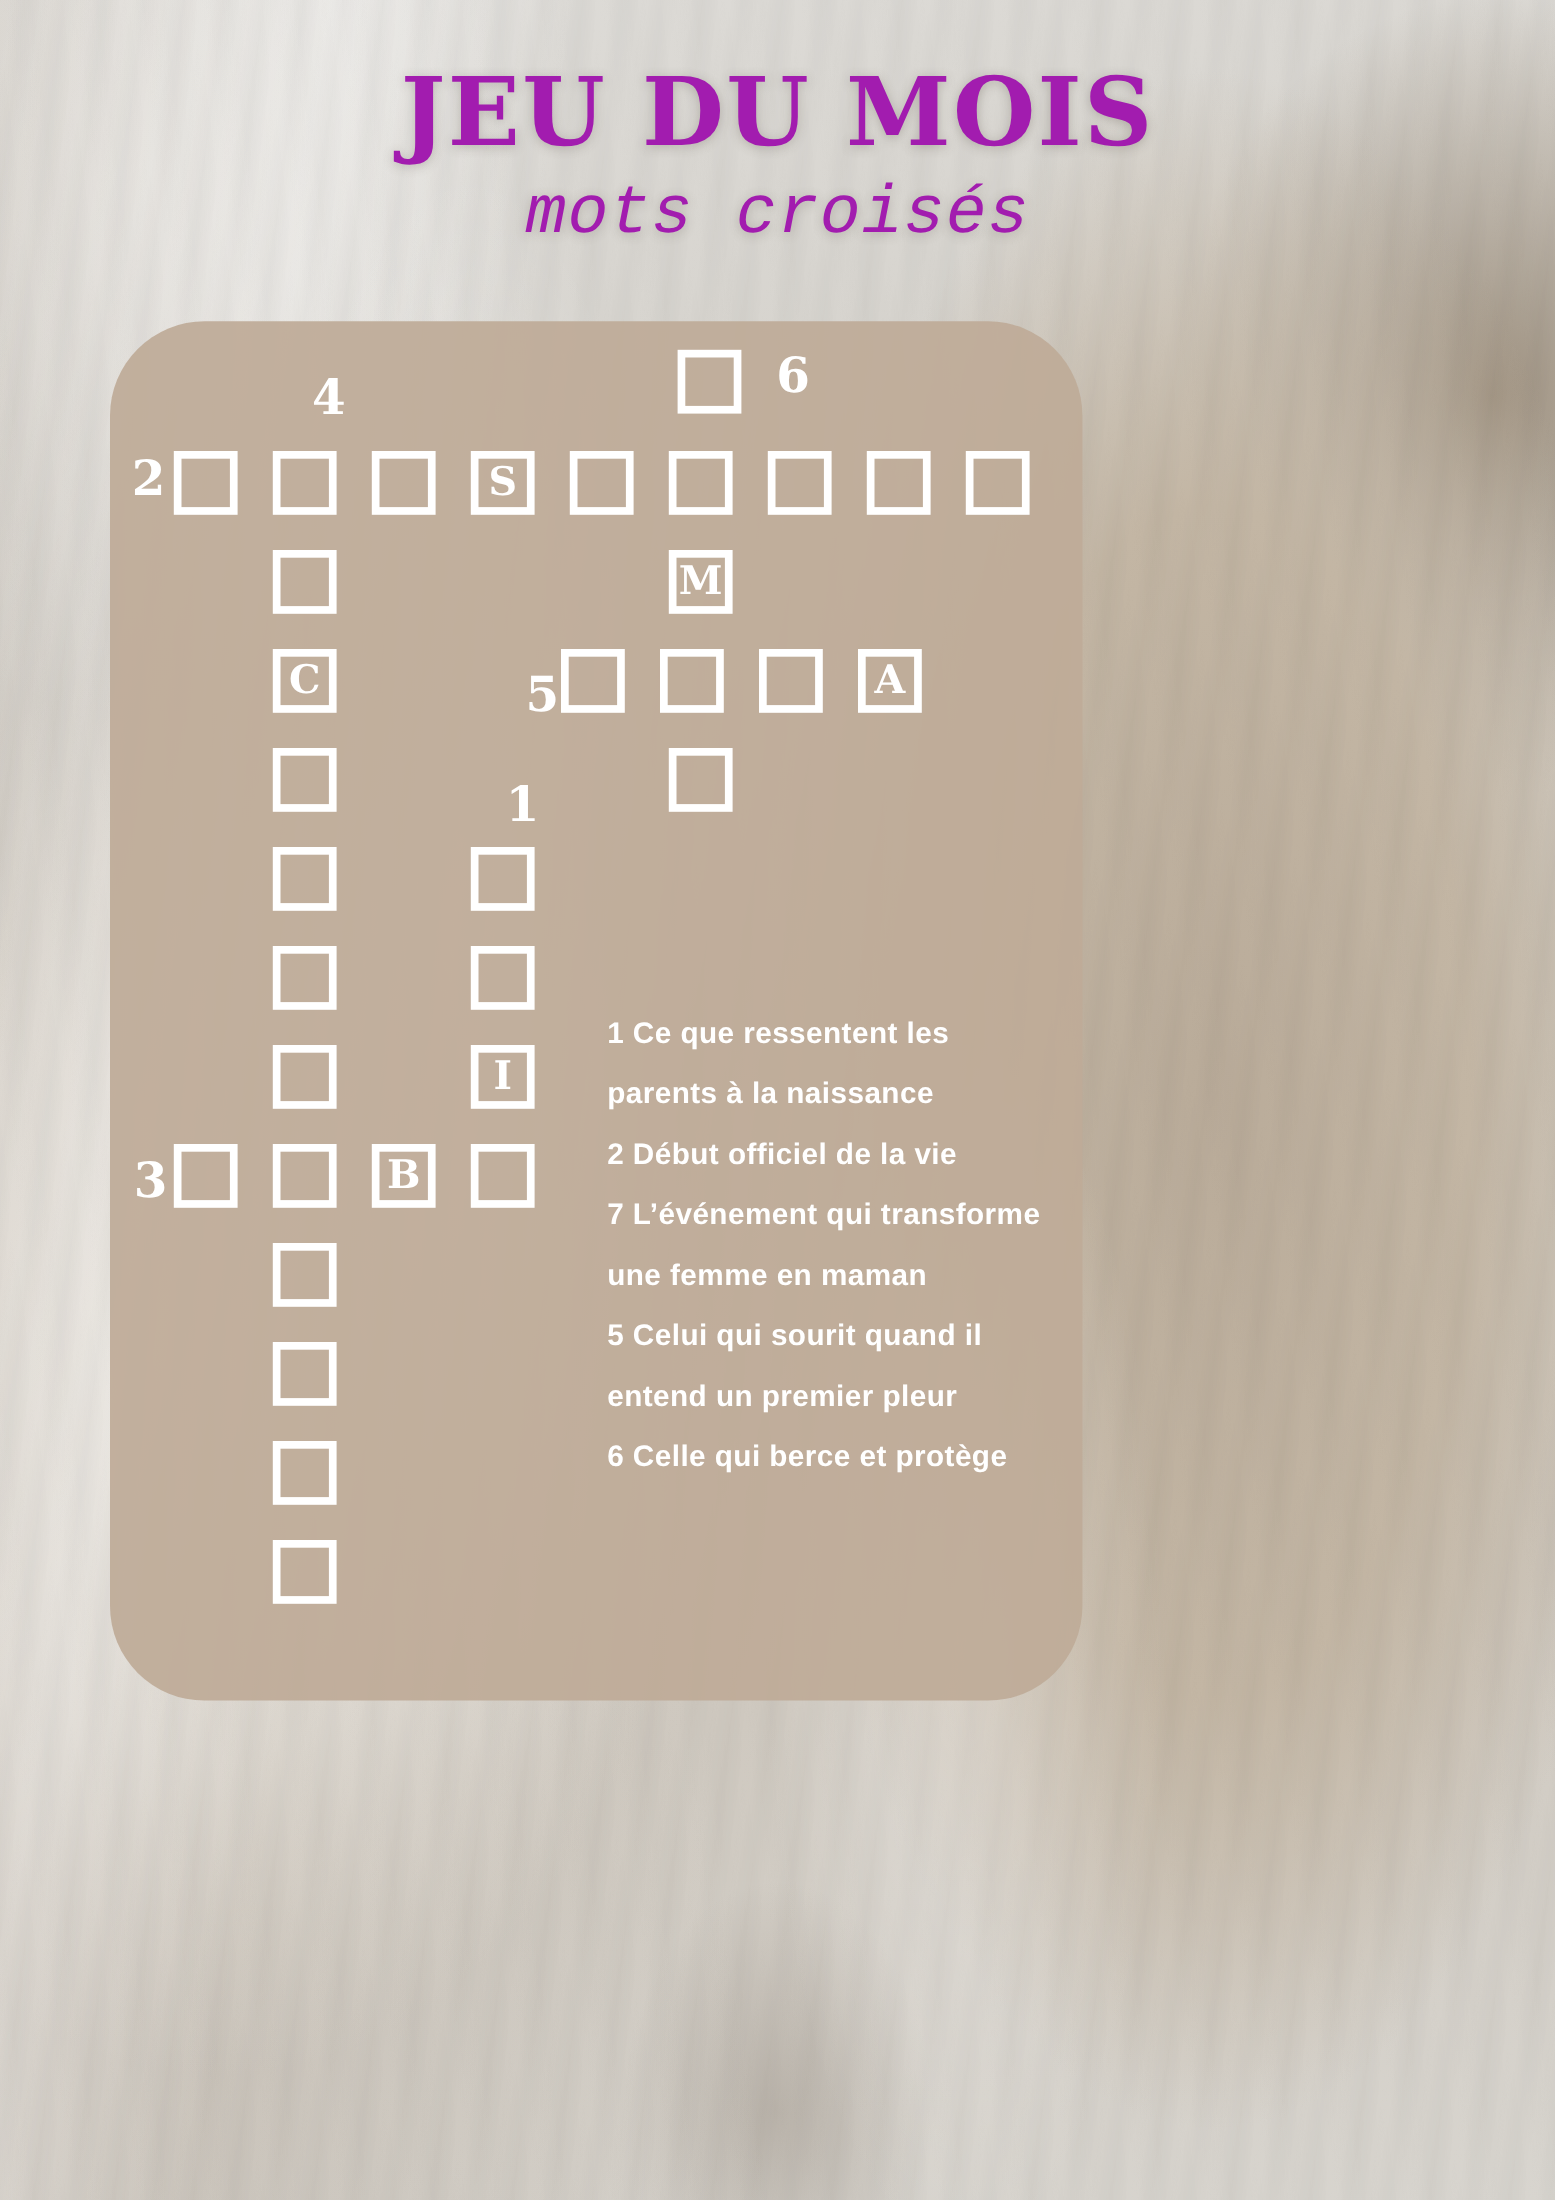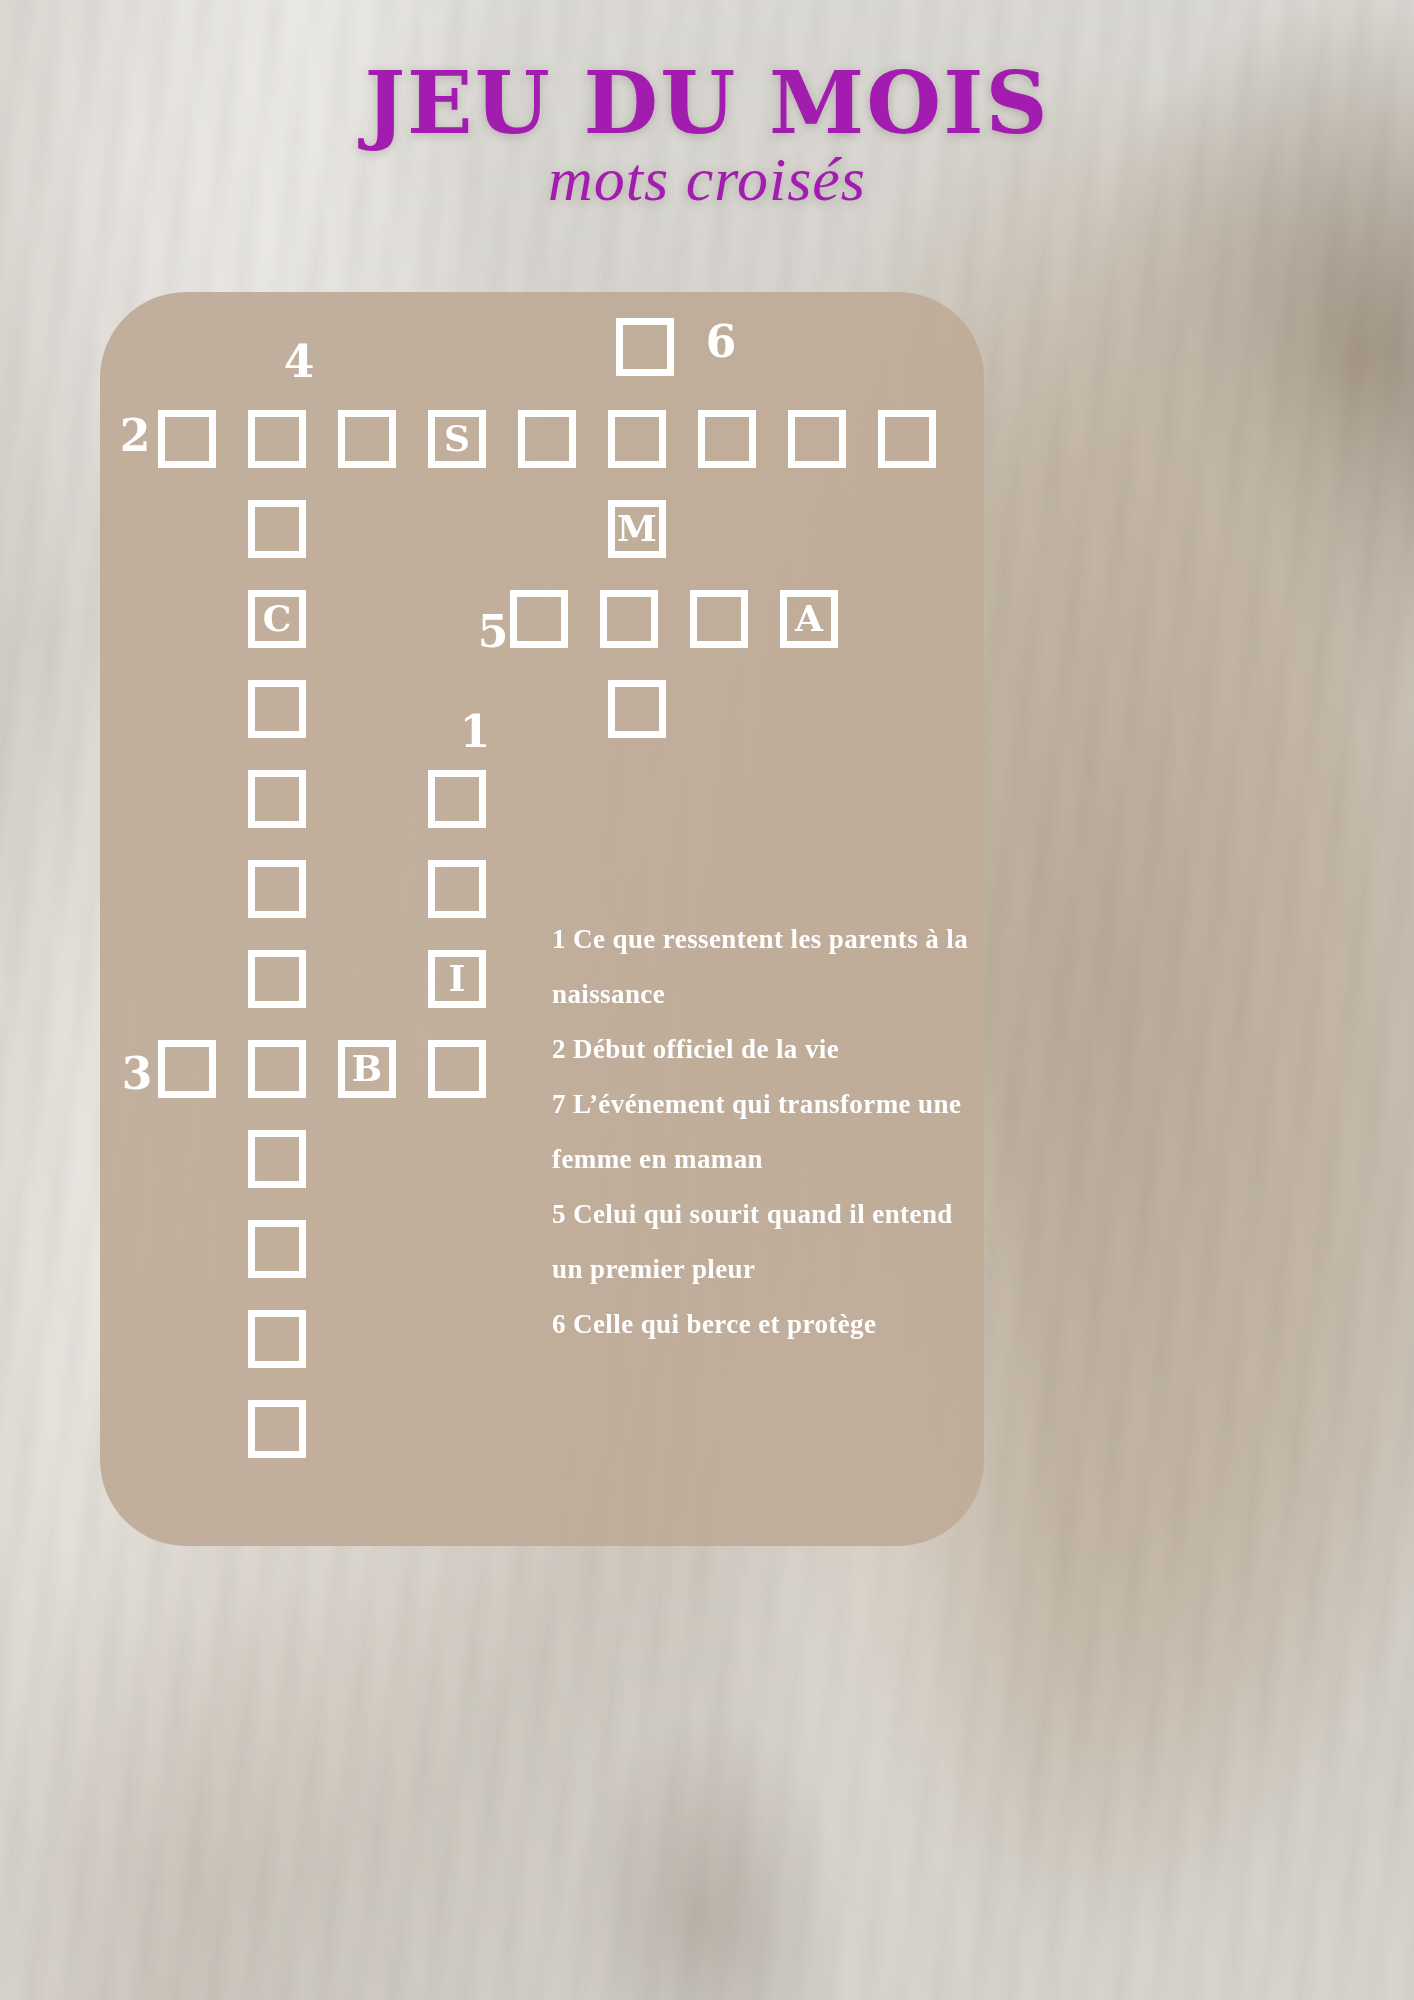--- a/index.html
+++ b/index.html
@@ -59,26 +59,26 @@
   .title {
     font-family: "DejaVu Serif", serif;
     font-weight: 700;
     font-size: 86px;
     letter-spacing: 2px;
     line-height: 1.0;
     margin: 0;
     text-shadow: 0 2px 10px rgba(90,80,70,0.30);
   }
   .subtitle {
-    font-family: Liberation Serif, serif;
+    font-family: Liberation Mono, monospace;
     font-style: italic;
     font-weight: 400;
     font-size: 62px;
     line-height: 1.0;
-    margin: 2px 0 0 0;
+    margin: 18px 0 0 0;
     letter-spacing: 1px;
     text-shadow: 0 2px 10px rgba(90,80,70,0.30);
   }
 
   
   .card {
     position: absolute;
     left: 100px;
     top: 292px;
     width: 884px;
@@ -127,21 +127,20 @@
     width: 418px;
     color: #ffffff;
     font-family: "Liberation Sans", sans-serif;
     font-weight: 700;
     font-size: 27px;
     line-height: 55px;
     letter-spacing: .4px;
   }
   .clue {
     white-space: normal;
-    font-family: Liberation Serif, serif;
   }
 </style>
 </head>
 <body>
 
 <div class="bg"></div>
 <div class="bg-folds"></div>
 <div class="bg-sheen"></div>
 
 <div class="header">

